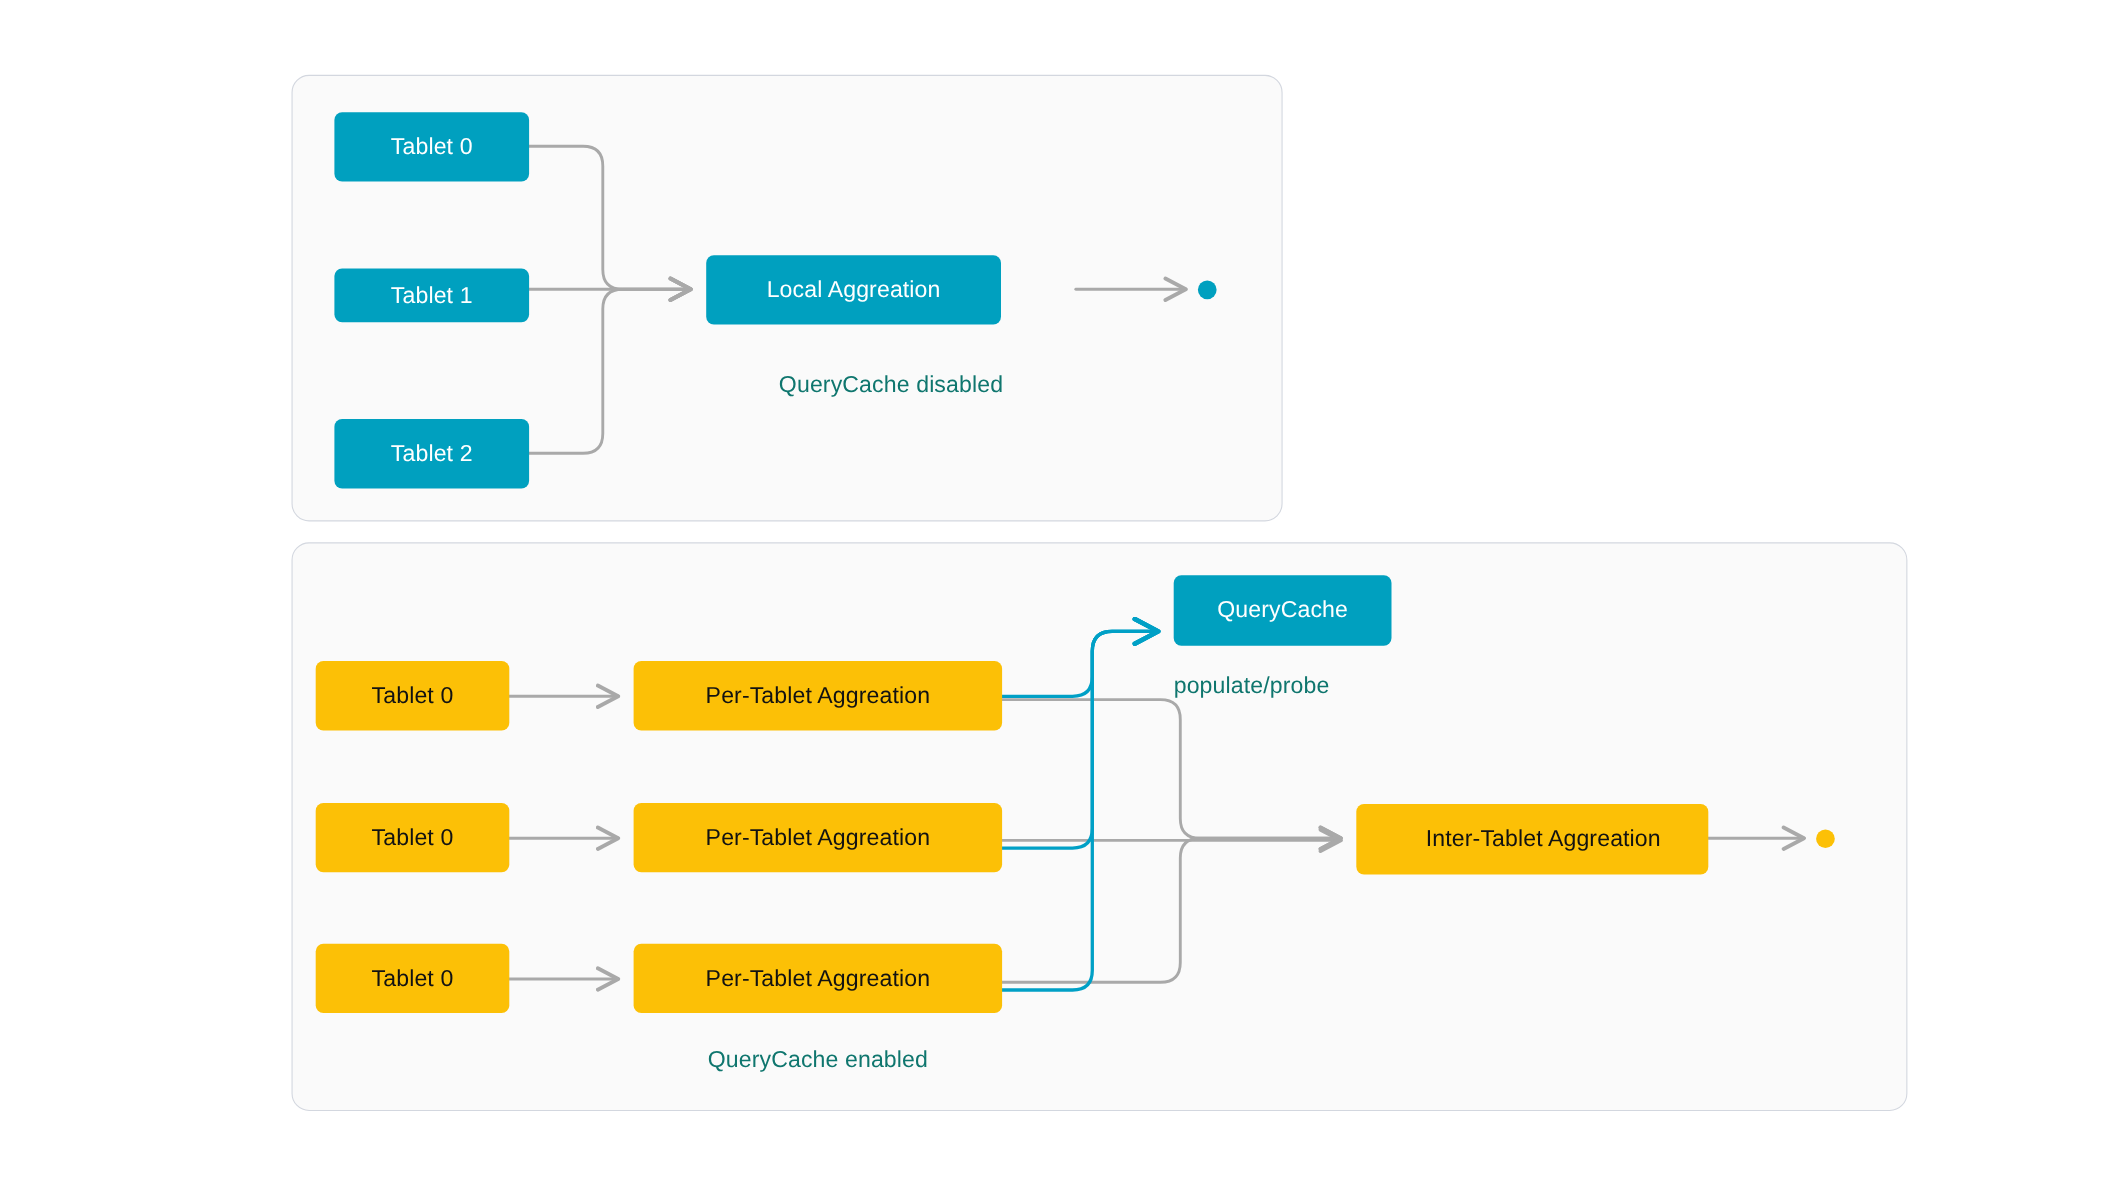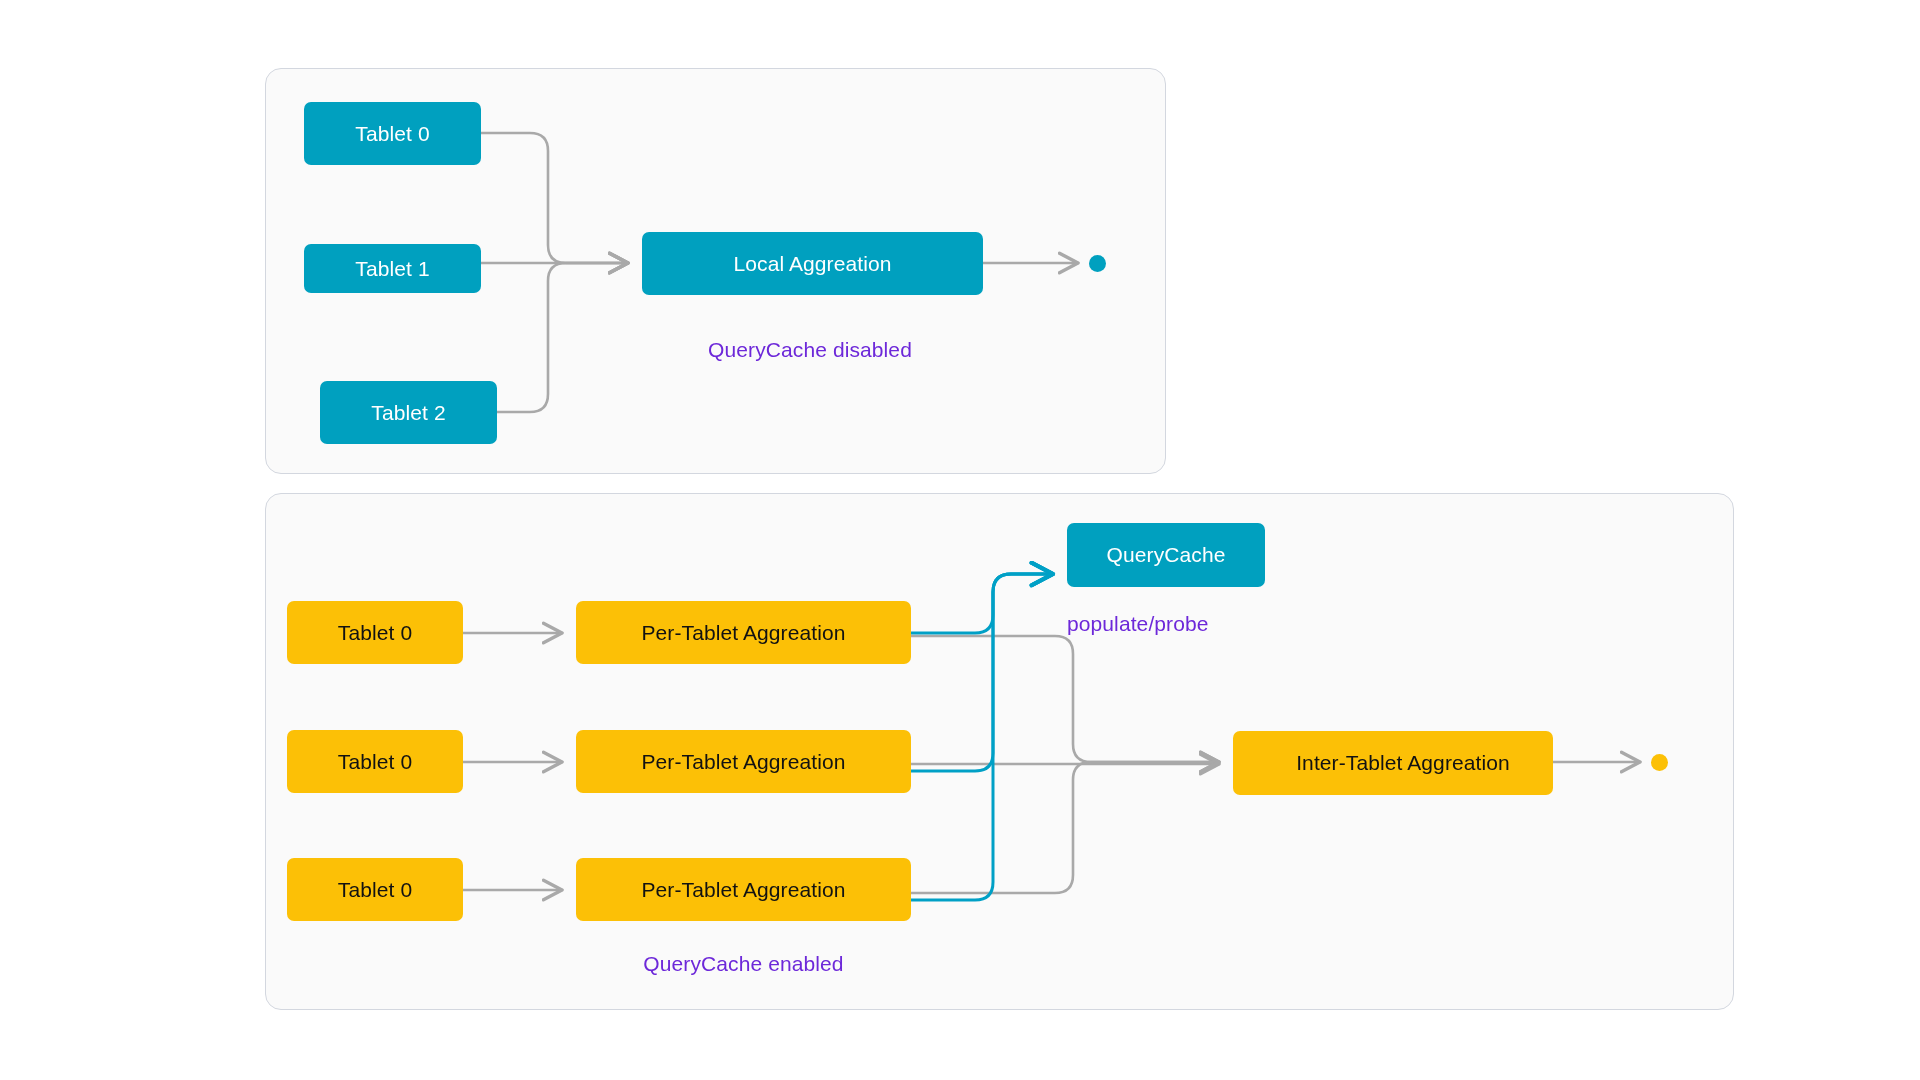--- a/index.html
+++ b/index.html
@@ -51,37 +51,37 @@
     border-radius: 7px;
     white-space: nowrap;
     letter-spacing: 0.1px;
   }
   .node.teal  { background: #00a0bf; color: #ffffff; }
   .node.amber { background: #fcc006; color: #121212; }
 
   
   #n-t0 { left: 304px; top: 102px; width: 177px; height: 63px; font-size: 21px; }
   #n-t1 { left: 304px; top: 244px; width: 177px; height: 49px; font-size: 21px; }
-  #n-t2 { left: 304px; top: 381px; width: 177px; height: 63px; font-size: 21px; margin-left: 16px; }
-  #n-local { left: 642px; top: 232px; width: 341px; height: 63px; font-size: 21px; }
+  #n-t2 { left: 304px; top: 381px; width: 177px; height: 63px; font-size: 21px; }
+  #n-local { left: 642px; top: 232px; width: 268px; height: 63px; font-size: 21px; }
 
   
   #n-b0 { left: 287px; top: 601px; width: 176px; height: 63px; font-size: 21px; }
   #n-b1 { left: 287px; top: 730px; width: 176px; height: 63px; font-size: 21px; }
   #n-b2 { left: 287px; top: 858px; width: 176px; height: 63px; font-size: 21px; }
   #n-p0 { left: 576px; top: 601px; width: 335px; height: 63px; font-size: 21px; }
   #n-p1 { left: 576px; top: 730px; width: 335px; height: 63px; font-size: 21px; }
   #n-p2 { left: 576px; top: 858px; width: 335px; height: 63px; font-size: 21px; }
   #n-qc { left: 1067px; top: 523px; width: 198px; height: 64px; font-size: 21px; }
   #n-inter { left: 1233px; top: 731px; width: 320px; height: 64px; font-size: 21px; padding-left: 20px; }
 
   
   .caption {
     position: absolute;
-    color: #6d28d9;
+    color: #0f766e;
     font-size: 21px;
     white-space: nowrap;
     letter-spacing: 0.1px;
   }
   #cap-disabled { left: 642px; top: 338px; width: 336px; text-align: center; }
   #cap-enabled  { left: 576px; top: 952px; width: 335px; text-align: center; }
   #cap-populate { left: 1067px; top: 612px; width: 230px; text-align: left; }
 
   
   .dot {

